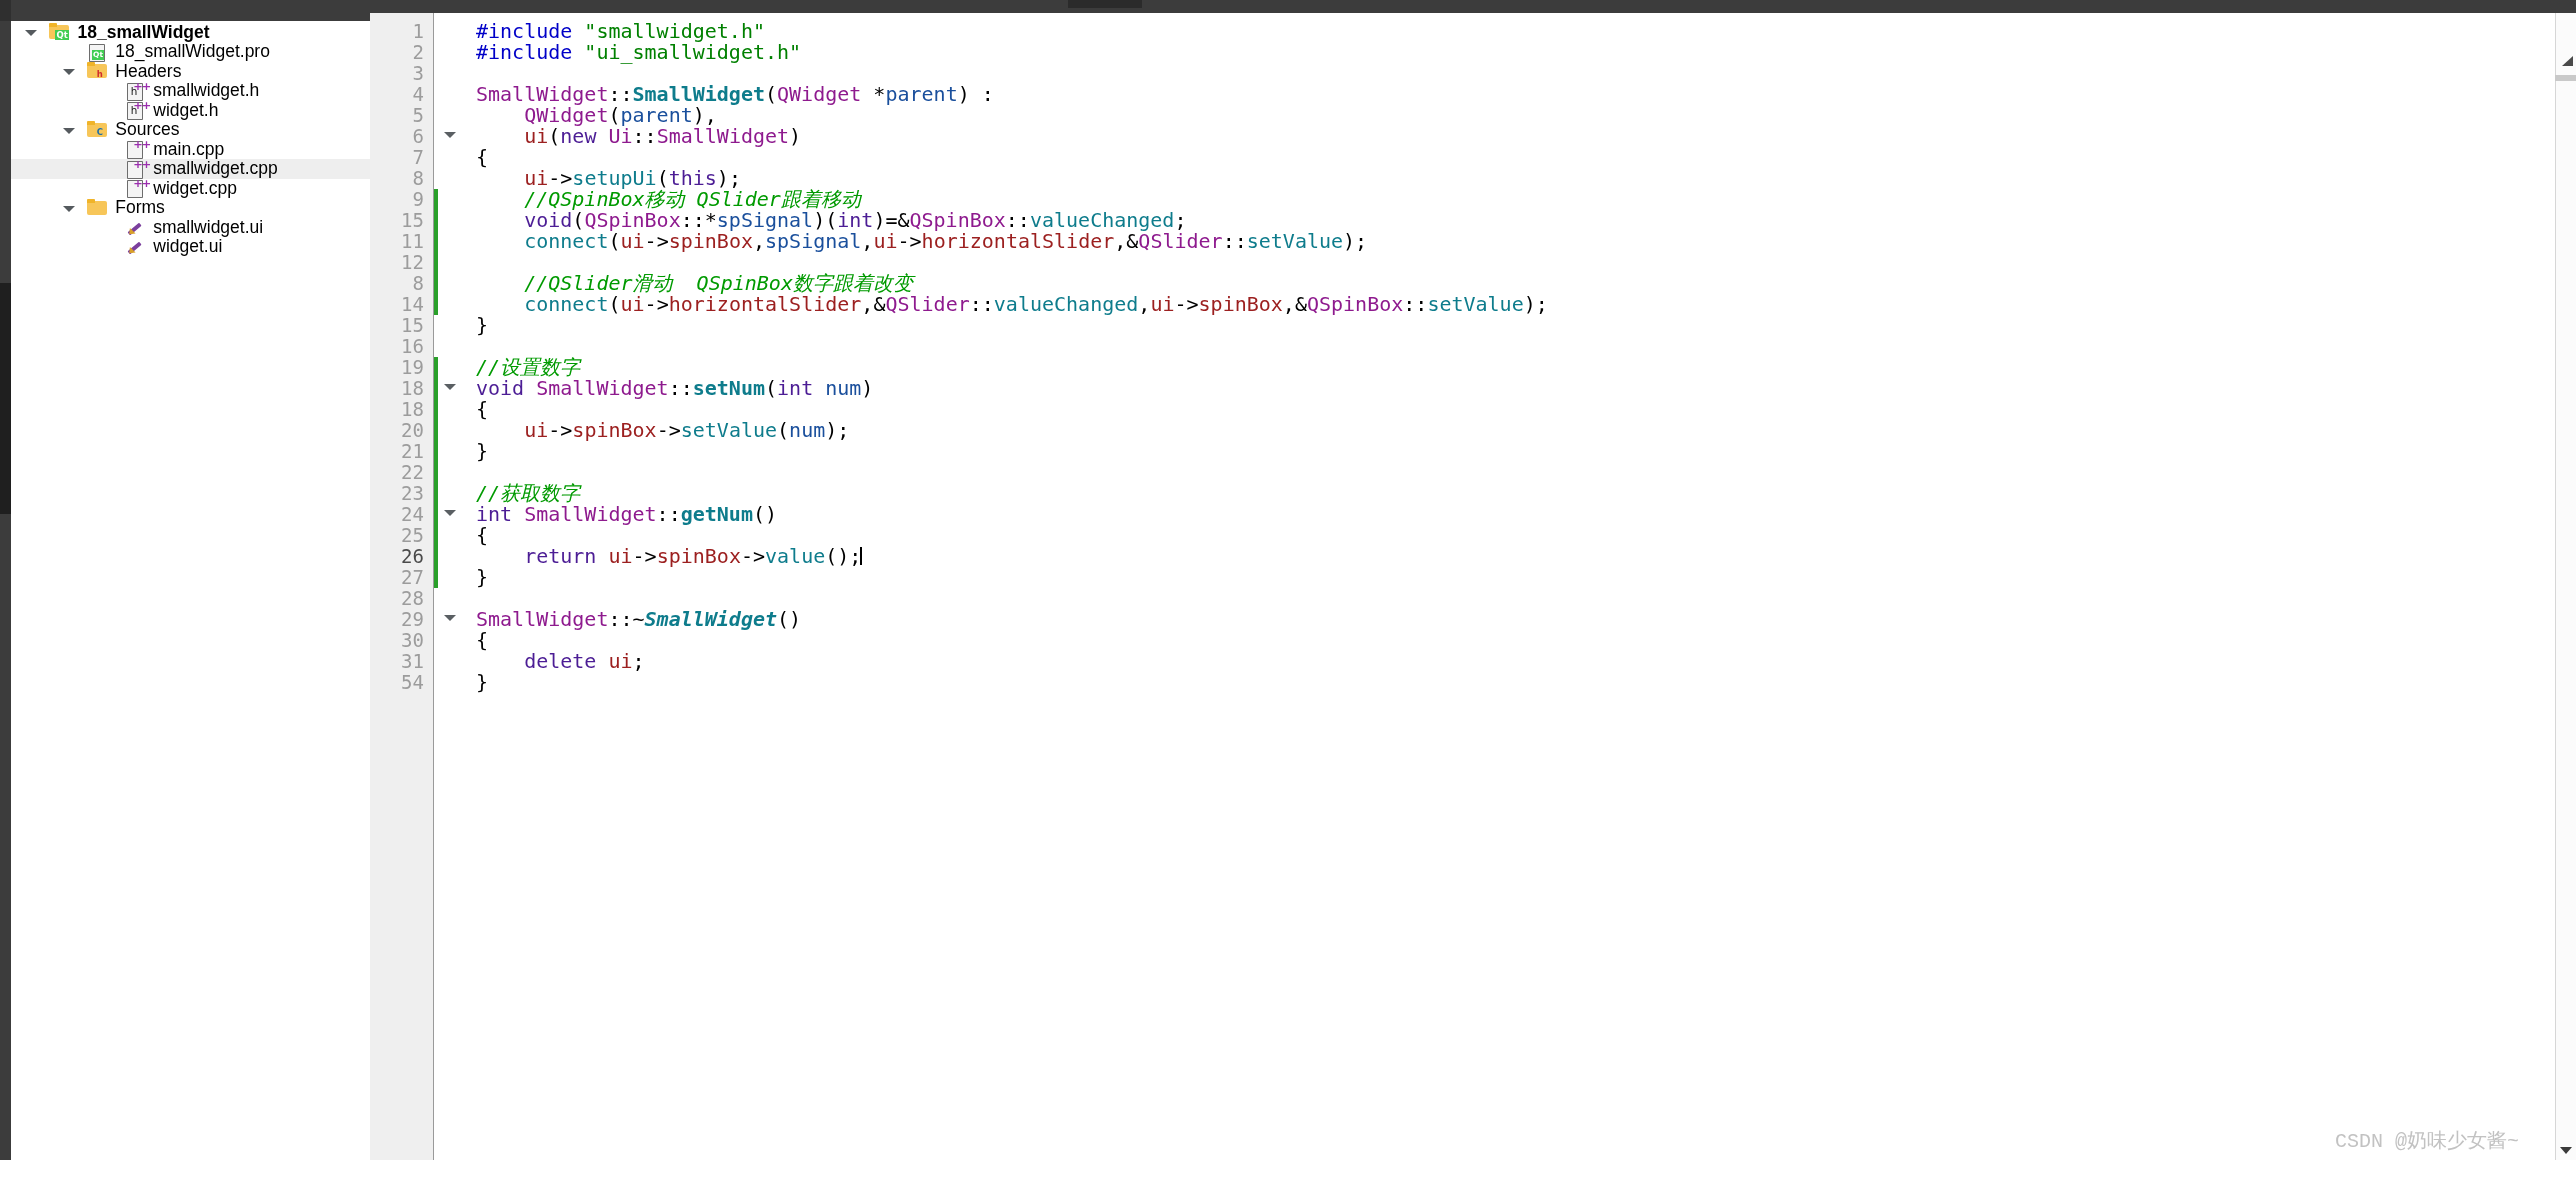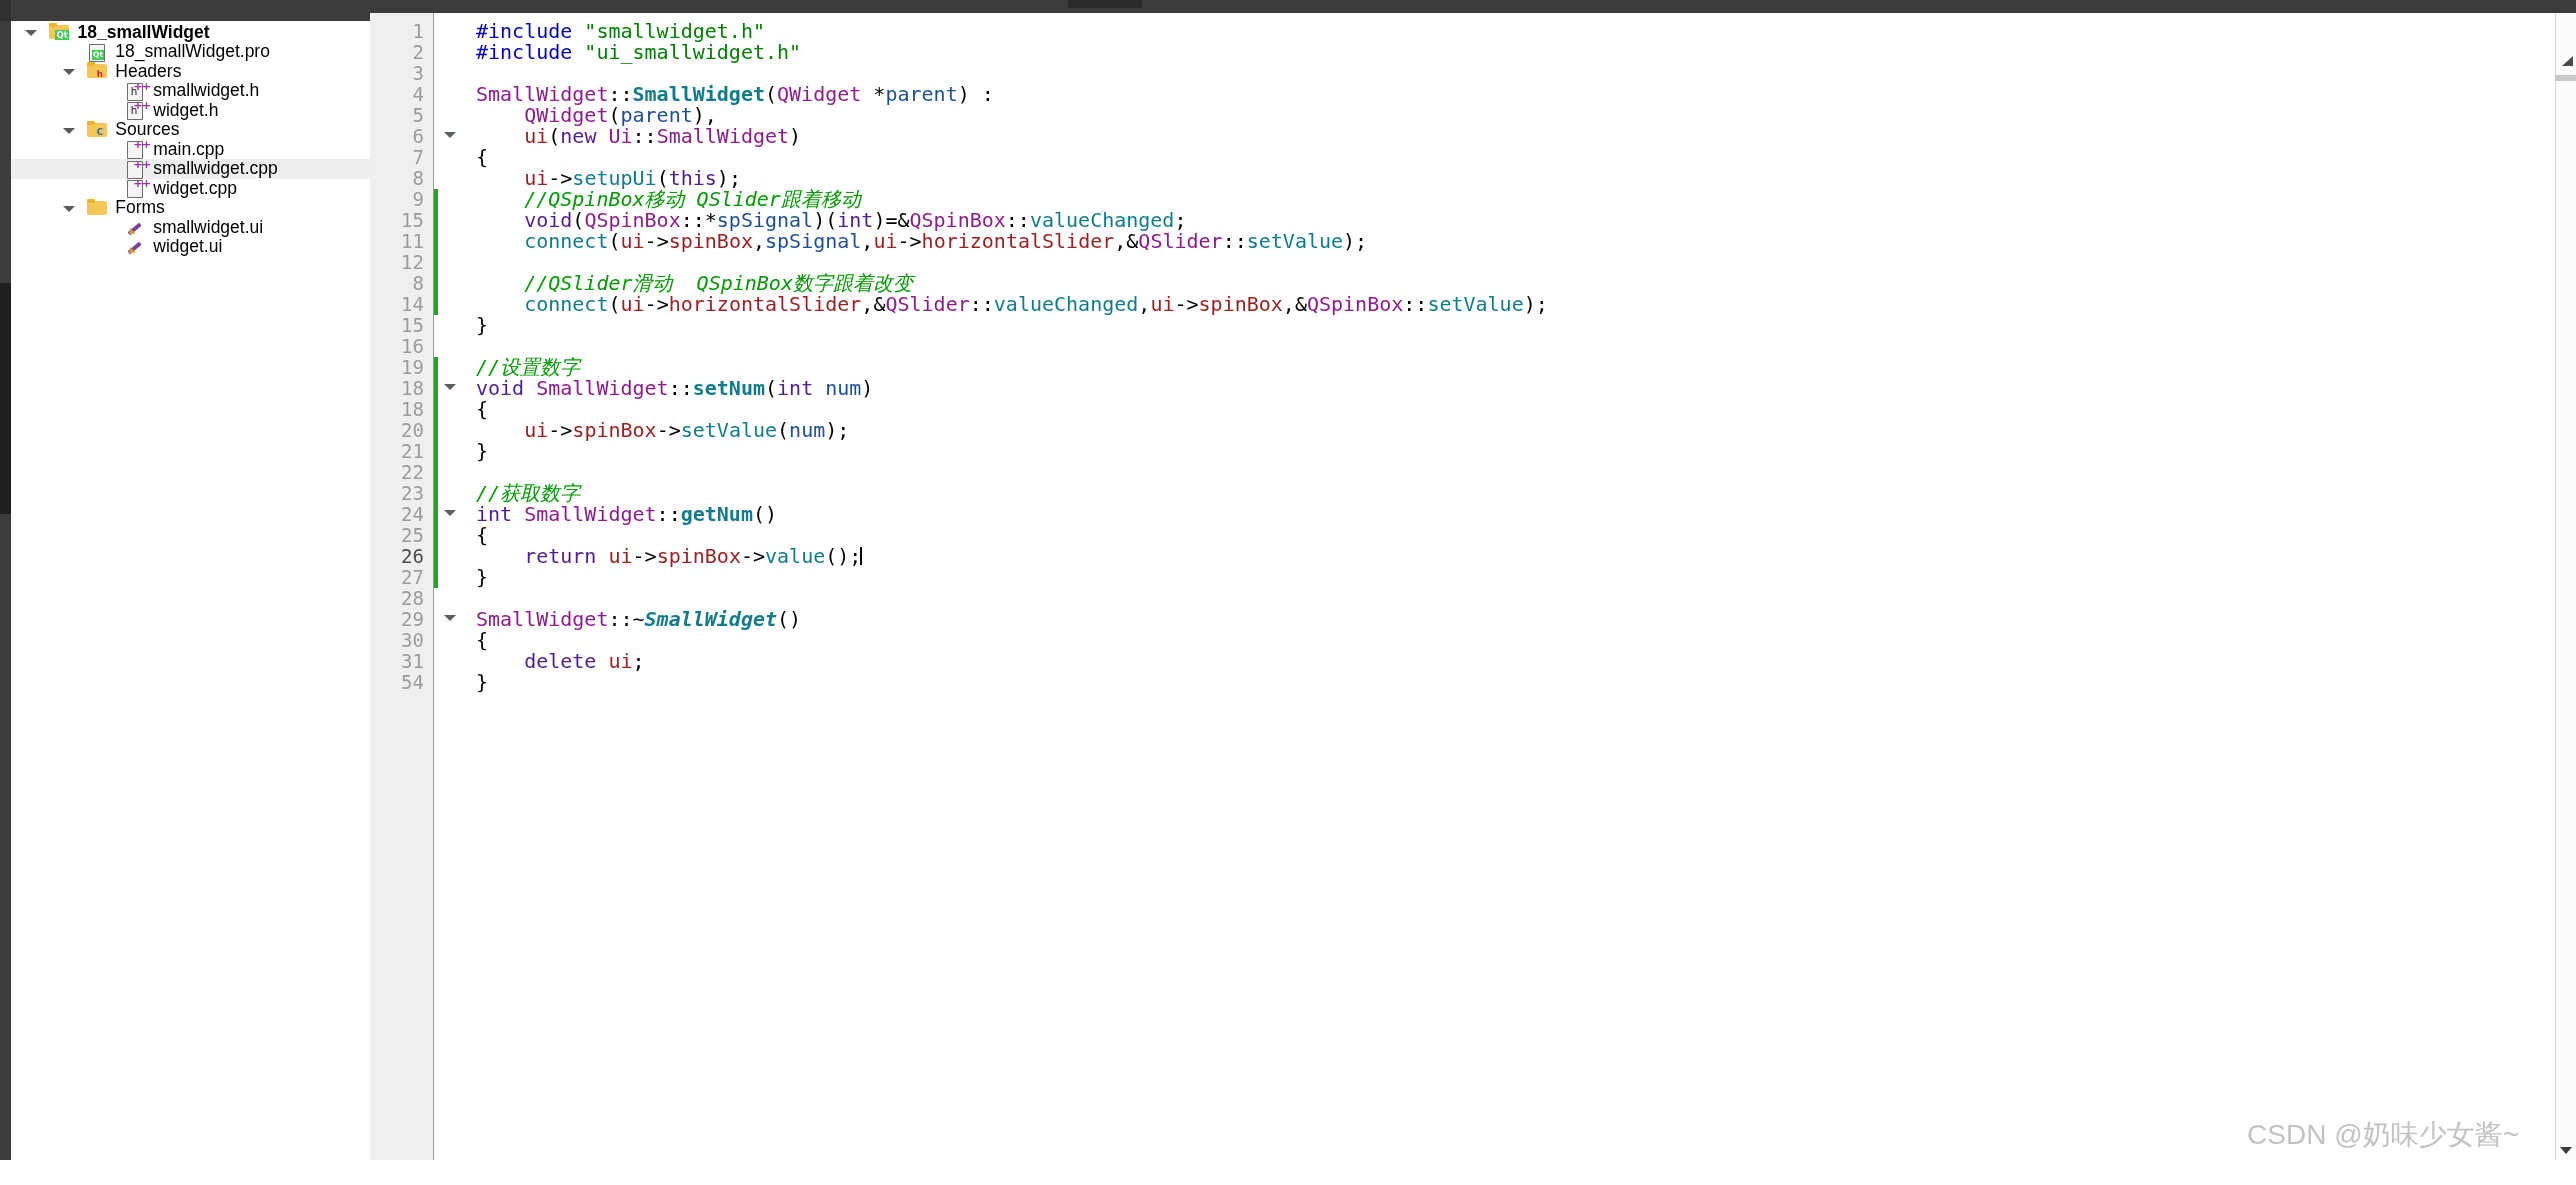--- a/index.html
+++ b/index.html
@@ -320,23 +320,23 @@
     bottom: 5.7px; left: 3.8px;
     border-left: 6.6px solid transparent;
     border-right: 6.6px solid transparent;
     border-top: 7.5px solid #3a3a3a;
   }
 
   
   .watermark {
     position: absolute;
     right: 57px; bottom: 5.7px;
-    font-size: 28px;
+    font-size: 20px;
     color: #c2c2c2;
-    font-family: Liberation Sans, sans-serif;
+    font-family: Liberation Mono, monospace;
     white-space: nowrap;
     z-index: 20;
   }
 </style>
 </head>
 <body>
 
 <div id="app">
 
   <div class="left-rail">

